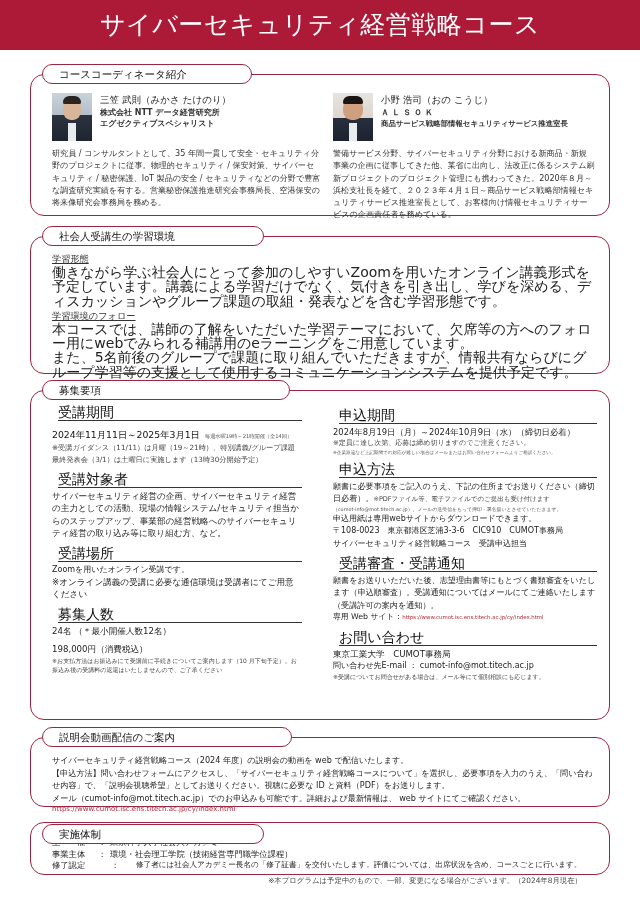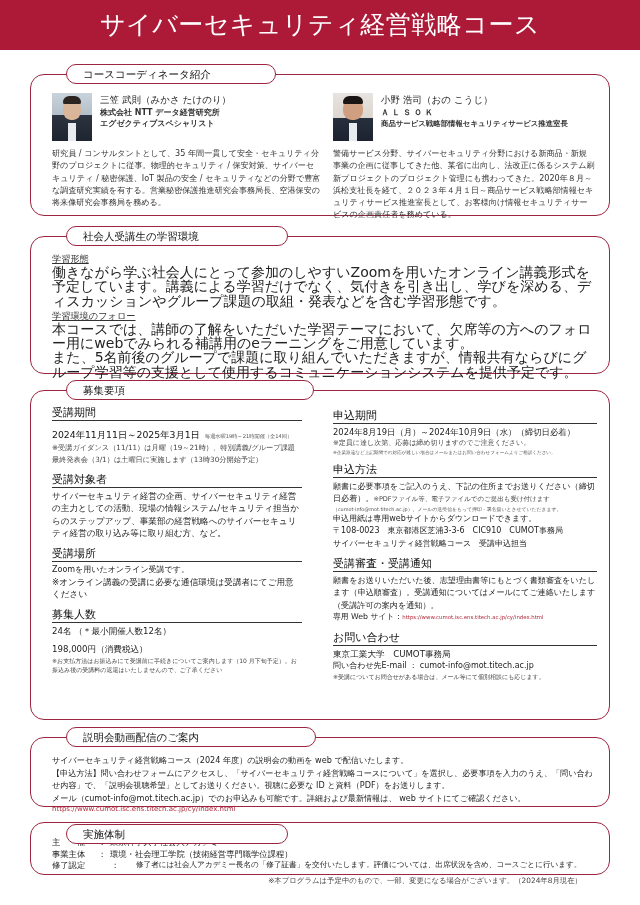--- a/index.html
+++ b/index.html
@@ -11,21 +11,21 @@
     background: #ad1a38; color: #fff; text-align: center;
     font-size: 25px; line-height: 50px; letter-spacing: 0.5px;
   }
 
   .section { position: absolute; left: 30px; width: 580px; }
   .frame {
     position: absolute; left: 0; right: 0; bottom: 0;
     border: 1.4px solid #9c2540; border-radius: 14px;
   }
   .tab {
-    position: absolute; left: 36px; top: 0; height: 20px;
+    position: absolute; left: 12px; top: 0; height: 20px;
     border: 1.4px solid #9c2540; border-radius: 12px;
     background: #fff; font-size: 10.5px; line-height: 18px;
     padding-left: 16px; z-index: 2; color: #111;
   }
   .content { position: absolute; left: 20px; right: 10px; z-index: 1; }
 
   
   .coord { position: absolute; width: 268px; }
   .photo {
     position: absolute; left: 0; top: 0; width: 40px; height: 48px;
@@ -49,22 +49,22 @@
 
   .coord .name { position: absolute; left: 48px; top: 0; font-size: 9.5px; line-height: 13px; white-space: nowrap; }
   .coord .aff { position: absolute; left: 48px; top: 14px; font-size: 8px; line-height: 11px; font-weight: bold; white-space: nowrap; color: #333; }
   .coord .bio { position: absolute; left: 0; top: 54px; width: 270px; font-size: 8.1px; line-height: 12.3px; color: #333; }
 
   .subhead-u { font-size: 9.2px; text-decoration: underline; line-height: 13px; color: #333; }
   .para { font-size: 14px; line-height: 14.3px; color: #222; }
 
   .col { position: absolute; }
   .h3 {
-    font-size: 11px; line-height: 15px; border-bottom: 1.6px solid #333;
-    margin-bottom: 2px; color: #111;
+    font-size: 14px; line-height: 15px; border-bottom: 1.6px solid #333;
+    margin-bottom: 2px; color: #111; margin-left: 6px;
   }
   .t { font-size: 8.6px; line-height: 12.4px; color: #222; }
   .ts { font-size: 6.5px; line-height: 10.5px; color: #444; }
   .tb { font-size: 9.3px; line-height: 13px; color: #111; }
   .tiny { font-size: 5.2px; line-height: 9px; color: #555; }
   .link { color: #b02a3a; }
   .blk { margin-bottom: 6px; }
 
   .kv { display: flex; font-size: 9px; line-height: 13px; }
   .kv .k { width: 46px; white-space: pre; }

